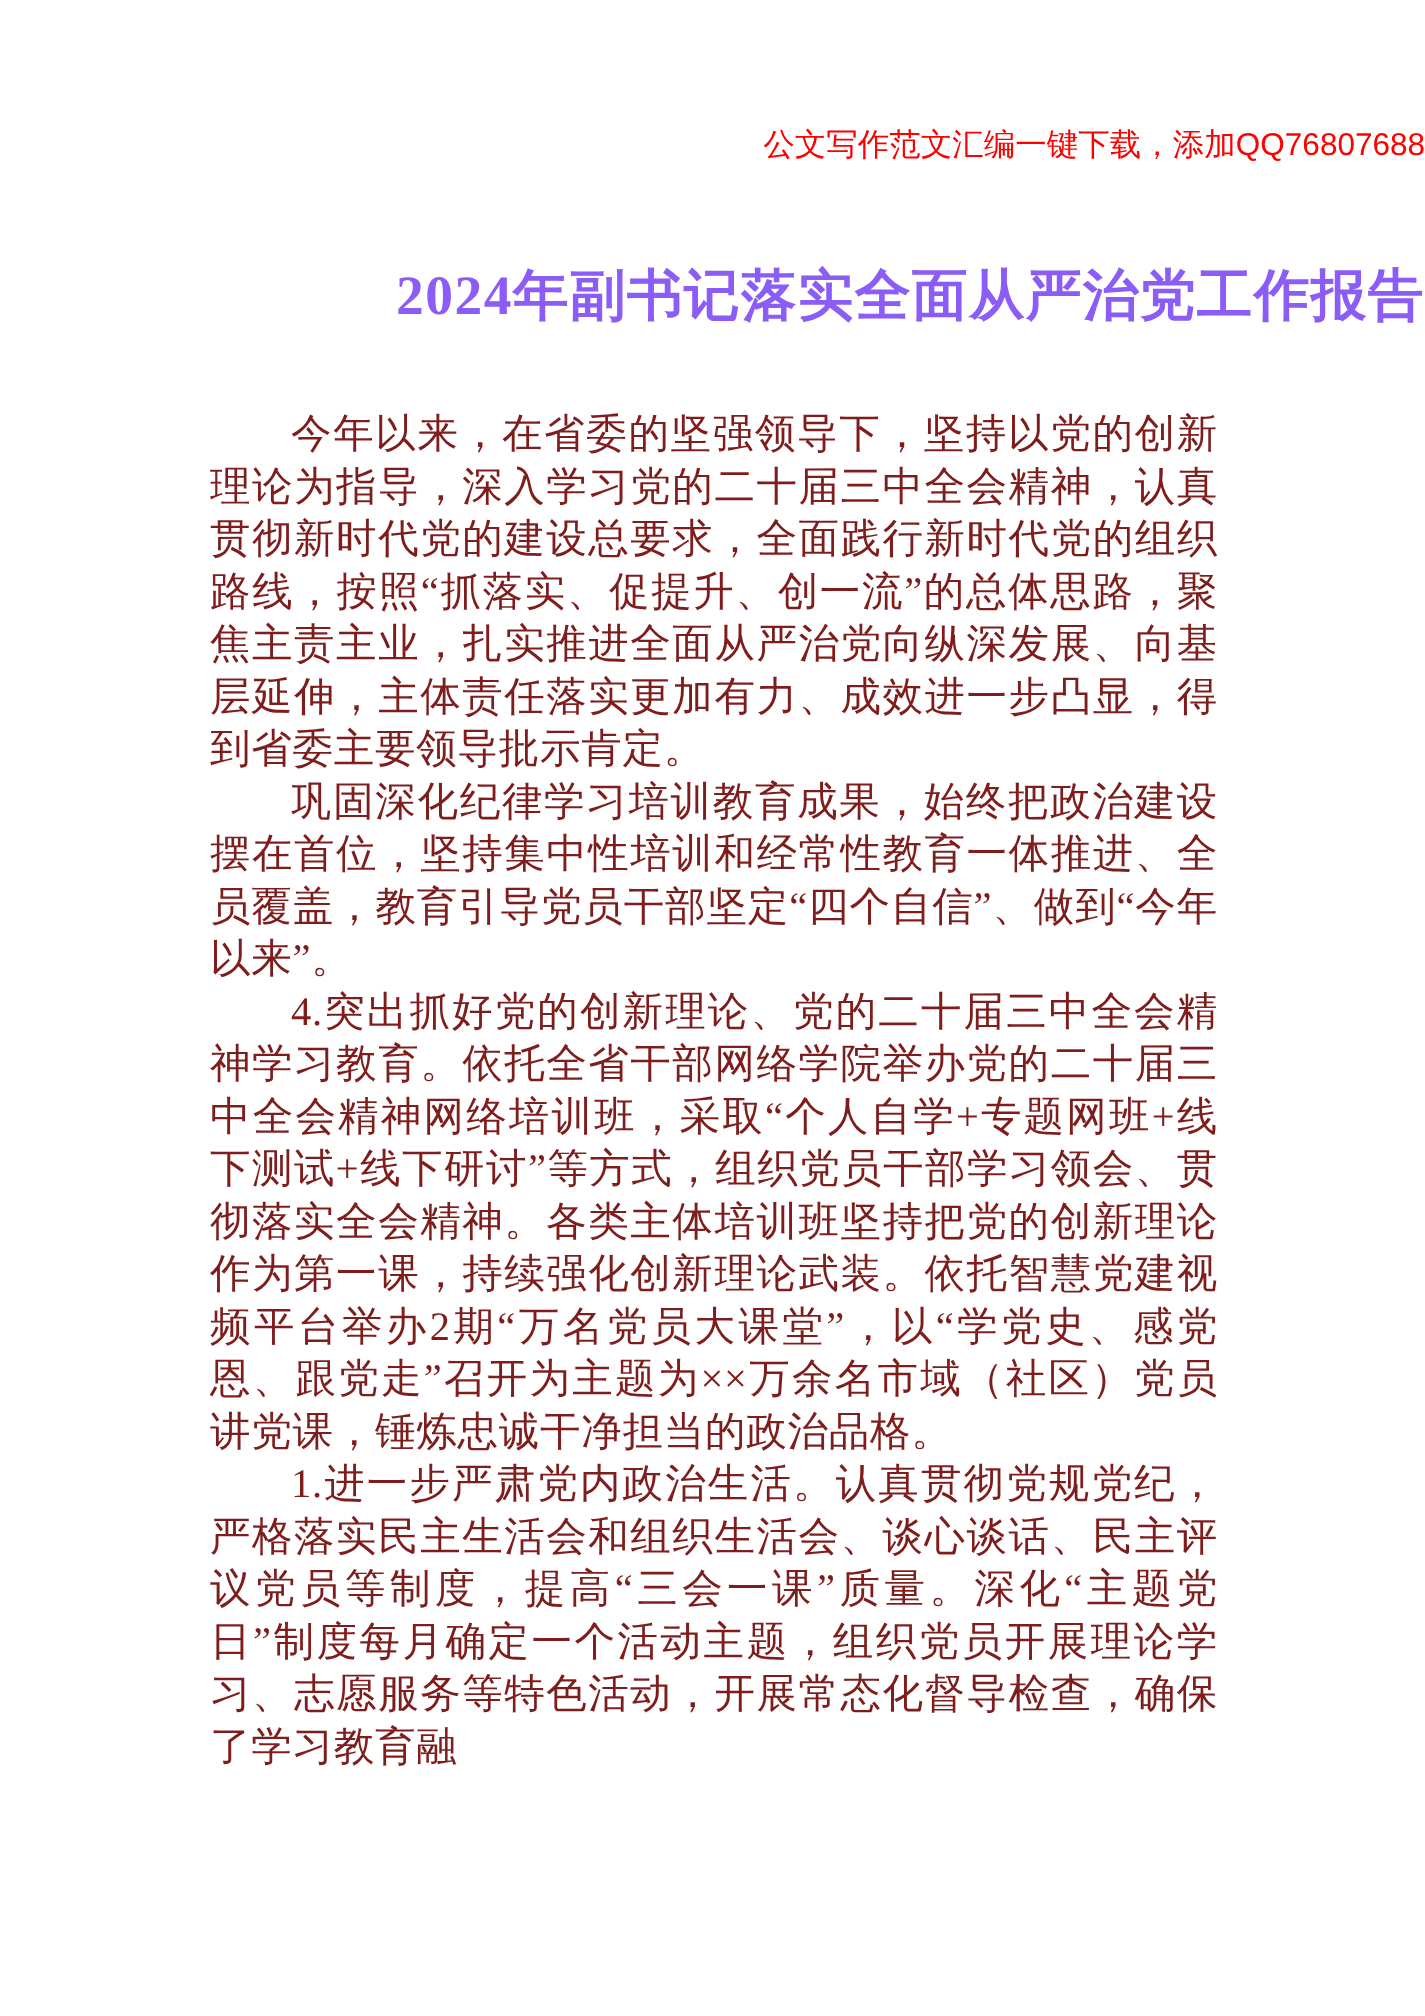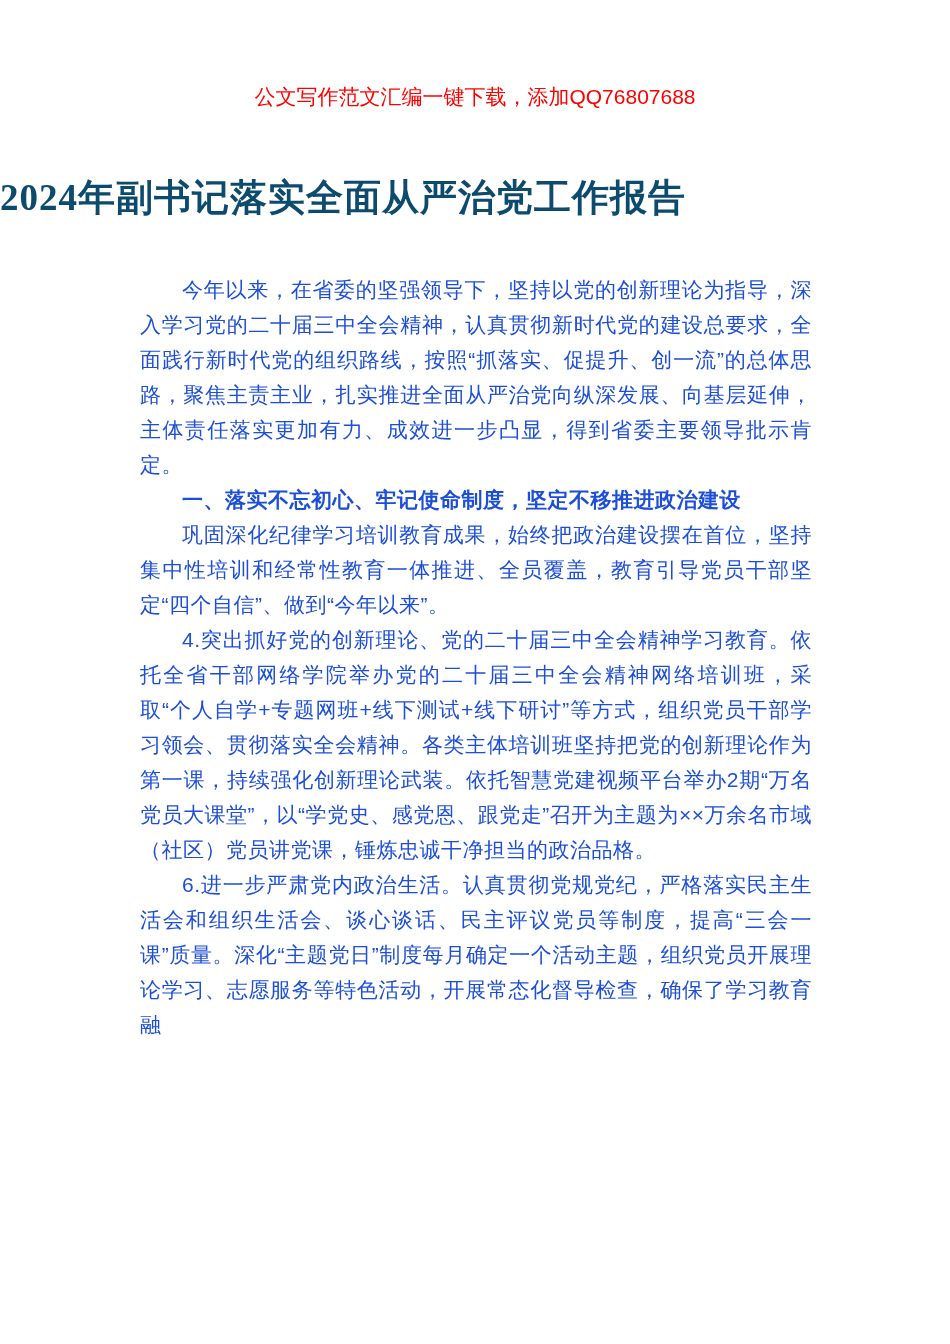--- a/index.html
+++ b/index.html
@@ -14,70 +14,70 @@
     background: #ffffff;
     overflow: hidden;
     font-family: "Liberation Sans", "DejaVu Sans", sans-serif;
     color: #000000;
   }
   .watermark {
     position: absolute;
     top: 84px;
     left: 0;
     width: 100%;
-    text-align: center;
+    text-align: right;
     font-size: 21px;
     line-height: 26px;
     color: #ff0000;
     font-family: "Liberation Sans", "DejaVu Sans", sans-serif;
   }
   .doc-title {
     position: absolute;
     top: 176px;
     left: 0;
     width: 100%;
-    text-align: left;
+    text-align: right;
     font-size: 37px;
     line-height: 44px;
     font-weight: bold;
     letter-spacing: 1px;
-    color: #0c4a6e;
+    color: #8b5cf6;
     font-family: "Liberation Serif", "DejaVu Serif", serif;
   }
   .content {
     position: absolute;
     top: 272px;
     left: 140px;
     width: 672px;
   }
   .content p {
     margin: 0;
     padding: 0;
-    font-size: 21px;
+    font-size: 27px;
     line-height: 35px;
     text-align: justify;
     text-justify: inter-ideograph;
     text-indent: 2em;
     letter-spacing: 0.5px;
-    color: #1d4ed8;
+    color: #7f1d1d;
+    font-family: Liberation Serif, serif;
   }
   .content p.heading {
     font-weight: bold;
   }
 </style>
 </head>
 <body>
 
 <div class="page">
 
   <div class="watermark">公文写作范文汇编一键下载，添加QQ76807688</div>
 
   <div class="doc-title">2024年副书记落实全面从严治党工作报告</div>
 
   <div class="content">
     <p class="para">今年以来，在省委的坚强领导下，坚持以党的创新理论为指导，深入学习党的二十届三中全会精神，认真贯彻新时代党的建设总要求，全面践行新时代党的组织路线，按照“抓落实、促提升、创一流”的总体思路，聚焦主责主业，扎实推进全面从严治党向纵深发展、向基层延伸，主体责任落实更加有力、成效进一步凸显，得到省委主要领导批示肯定。</p>
-    <p class="para heading">一、落实不忘初心、牢记使命制度，坚定不移推进政治建设</p>
     <p class="para">巩固深化纪律学习培训教育成果，始终把政治建设摆在首位，坚持集中性培训和经常性教育一体推进、全员覆盖，教育引导党员干部坚定“四个自信”、做到“今年以来”。</p>
     <p class="para">4.突出抓好党的创新理论、党的二十届三中全会精神学习教育。依托全省干部网络学院举办党的二十届三中全会精神网络培训班，采取“个人自学+专题网班+线下测试+线下研讨”等方式，组织党员干部学习领会、贯彻落实全会精神。各类主体培训班坚持把党的创新理论作为第一课，持续强化创新理论武装。依托智慧党建视频平台举办2期“万名党员大课堂”，以“学党史、感党恩、跟党走”召开为主题为××万余名市域（社区）党员讲党课，锤炼忠诚干净担当的政治品格。</p>
-    <p class="para">6.进一步严肃党内政治生活。认真贯彻党规党纪，严格落实民主生活会和组织生活会、谈心谈话、民主评议党员等制度，提高“三会一课”质量。深化“主题党日”制度每月确定一个活动主题，组织党员开展理论学习、志愿服务等特色活动，开展常态化督导检查，确保了学习教育融</p>
+    <p class="para">1.进一步严肃党内政治生活。认真贯彻党规党纪，严格落实民主生活会和组织生活会、谈心谈话、民主评议党员等制度，提高“三会一课”质量。深化“主题党日”制度每月确定一个活动主题，组织党员开展理论学习、志愿服务等特色活动，开展常态化督导检查，确保了学习教育融</p>
   </div>
 
 </div>
 
 </body></html>

